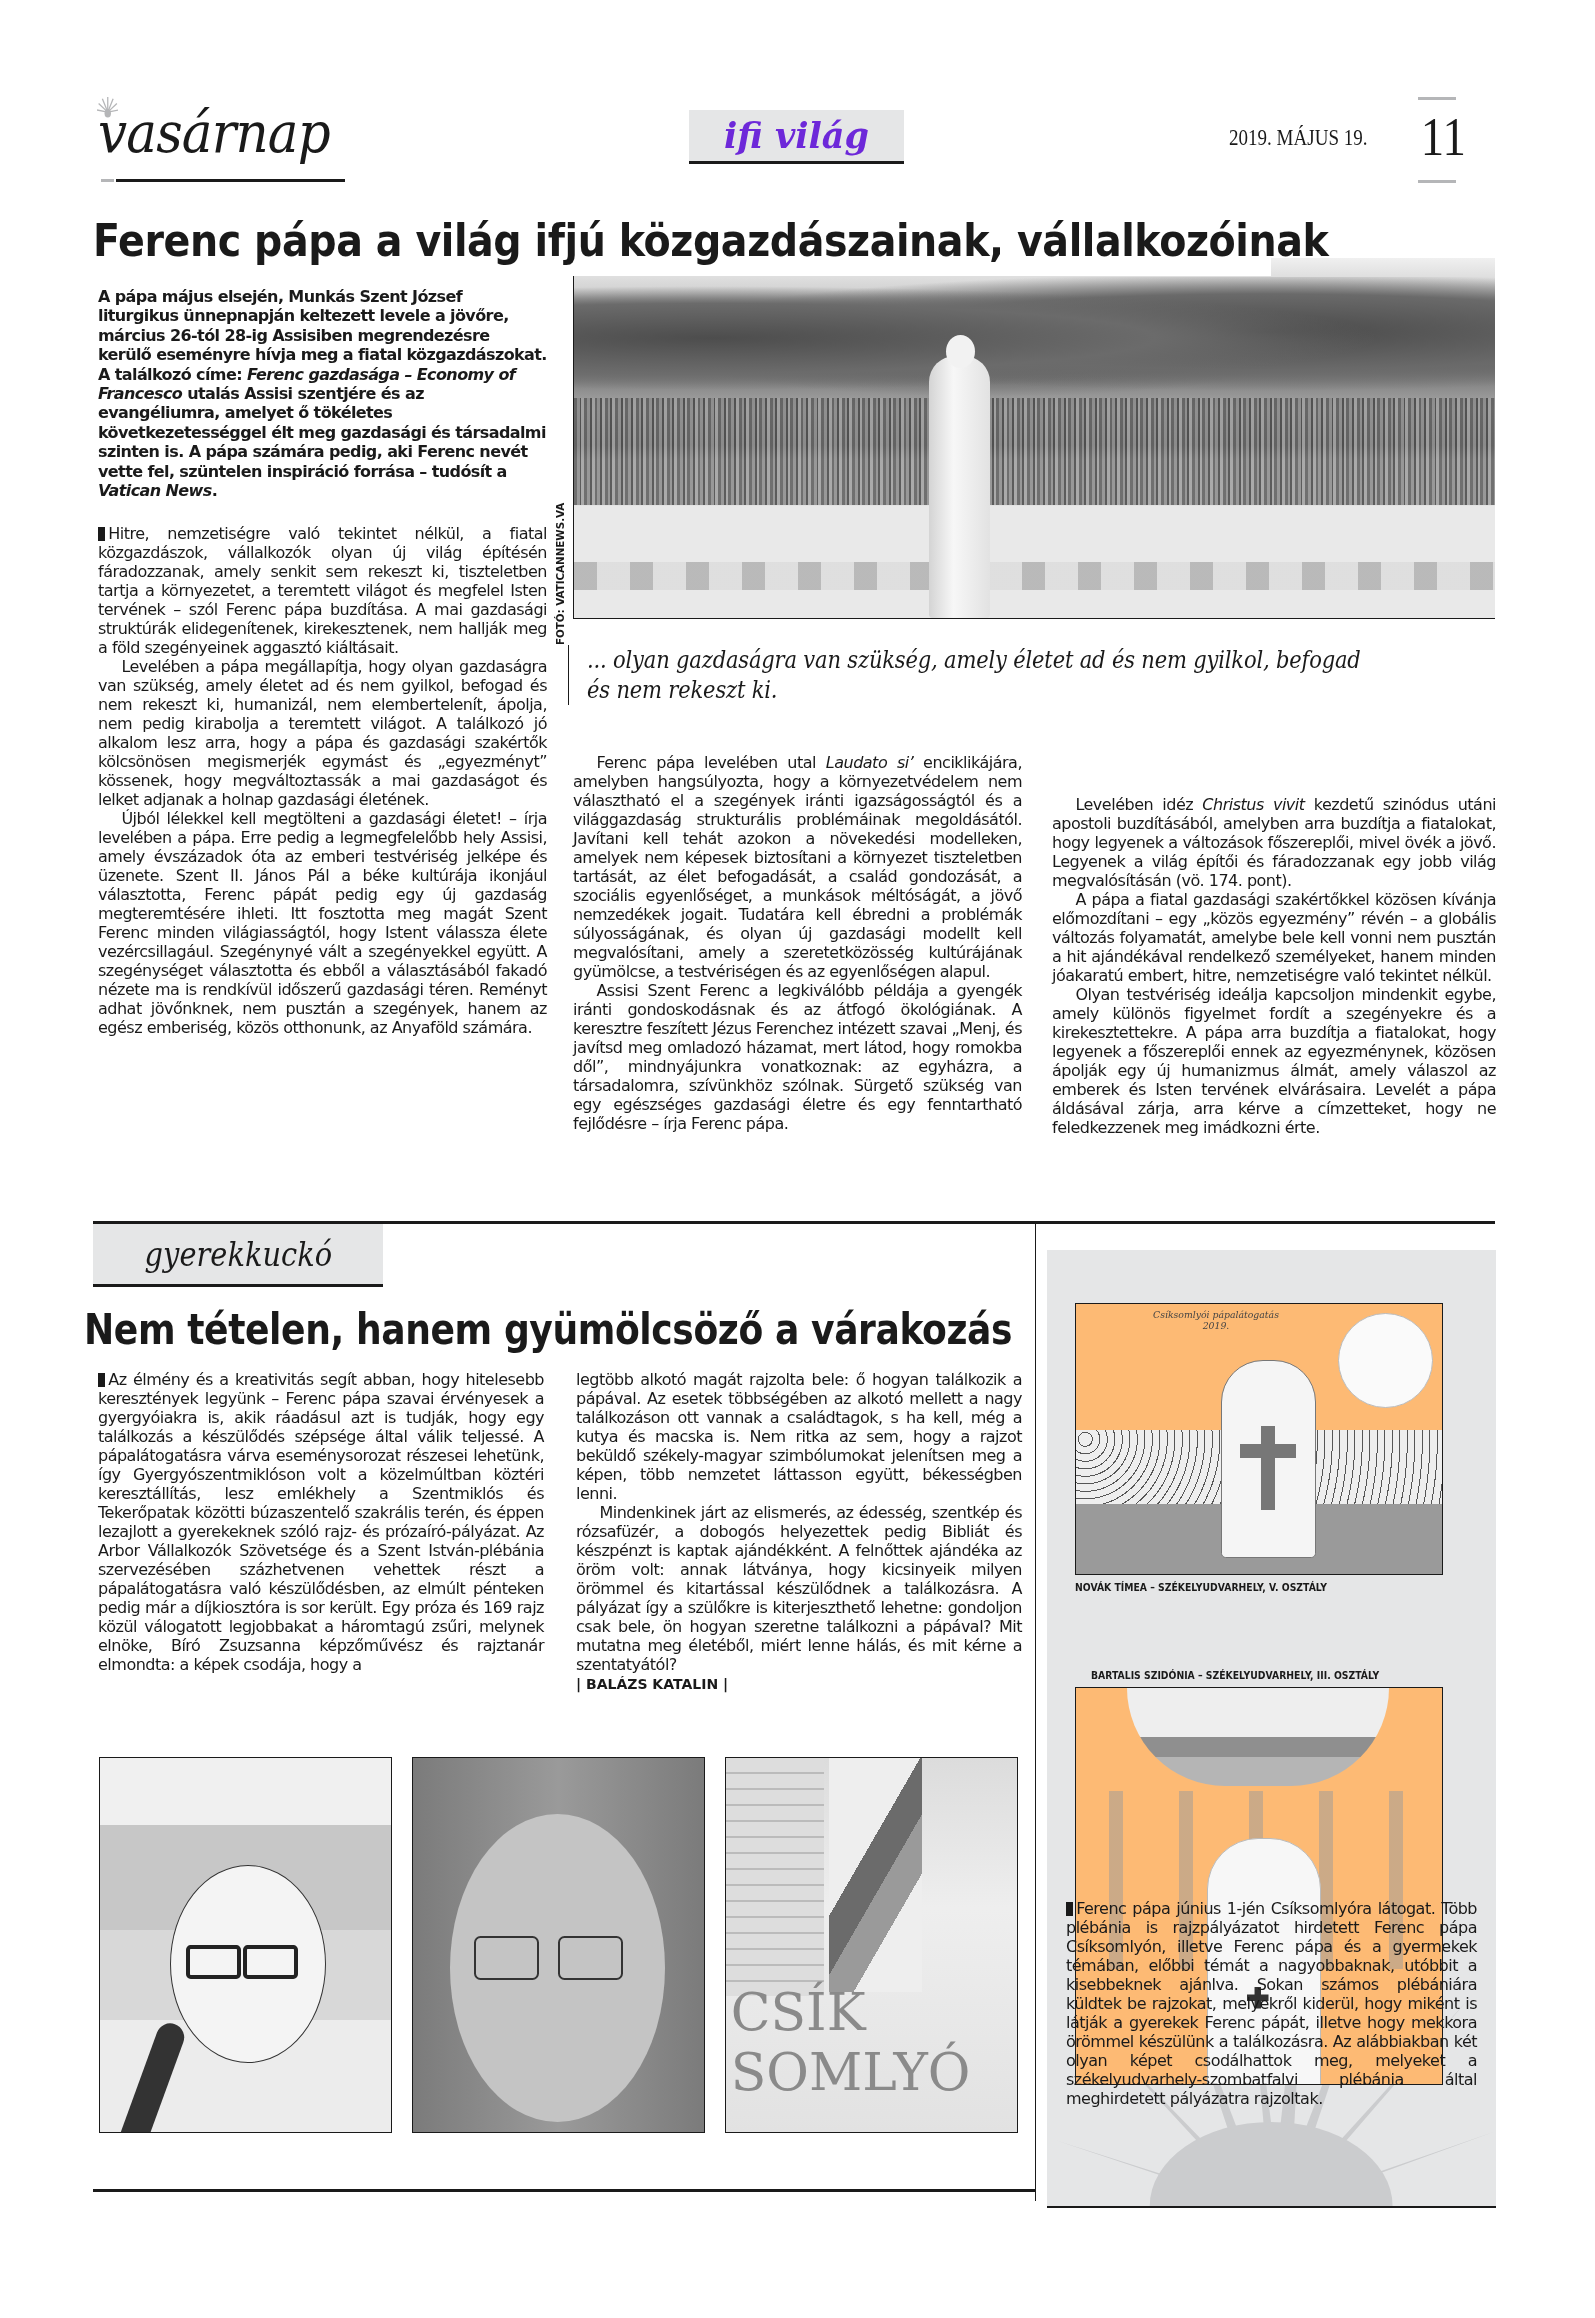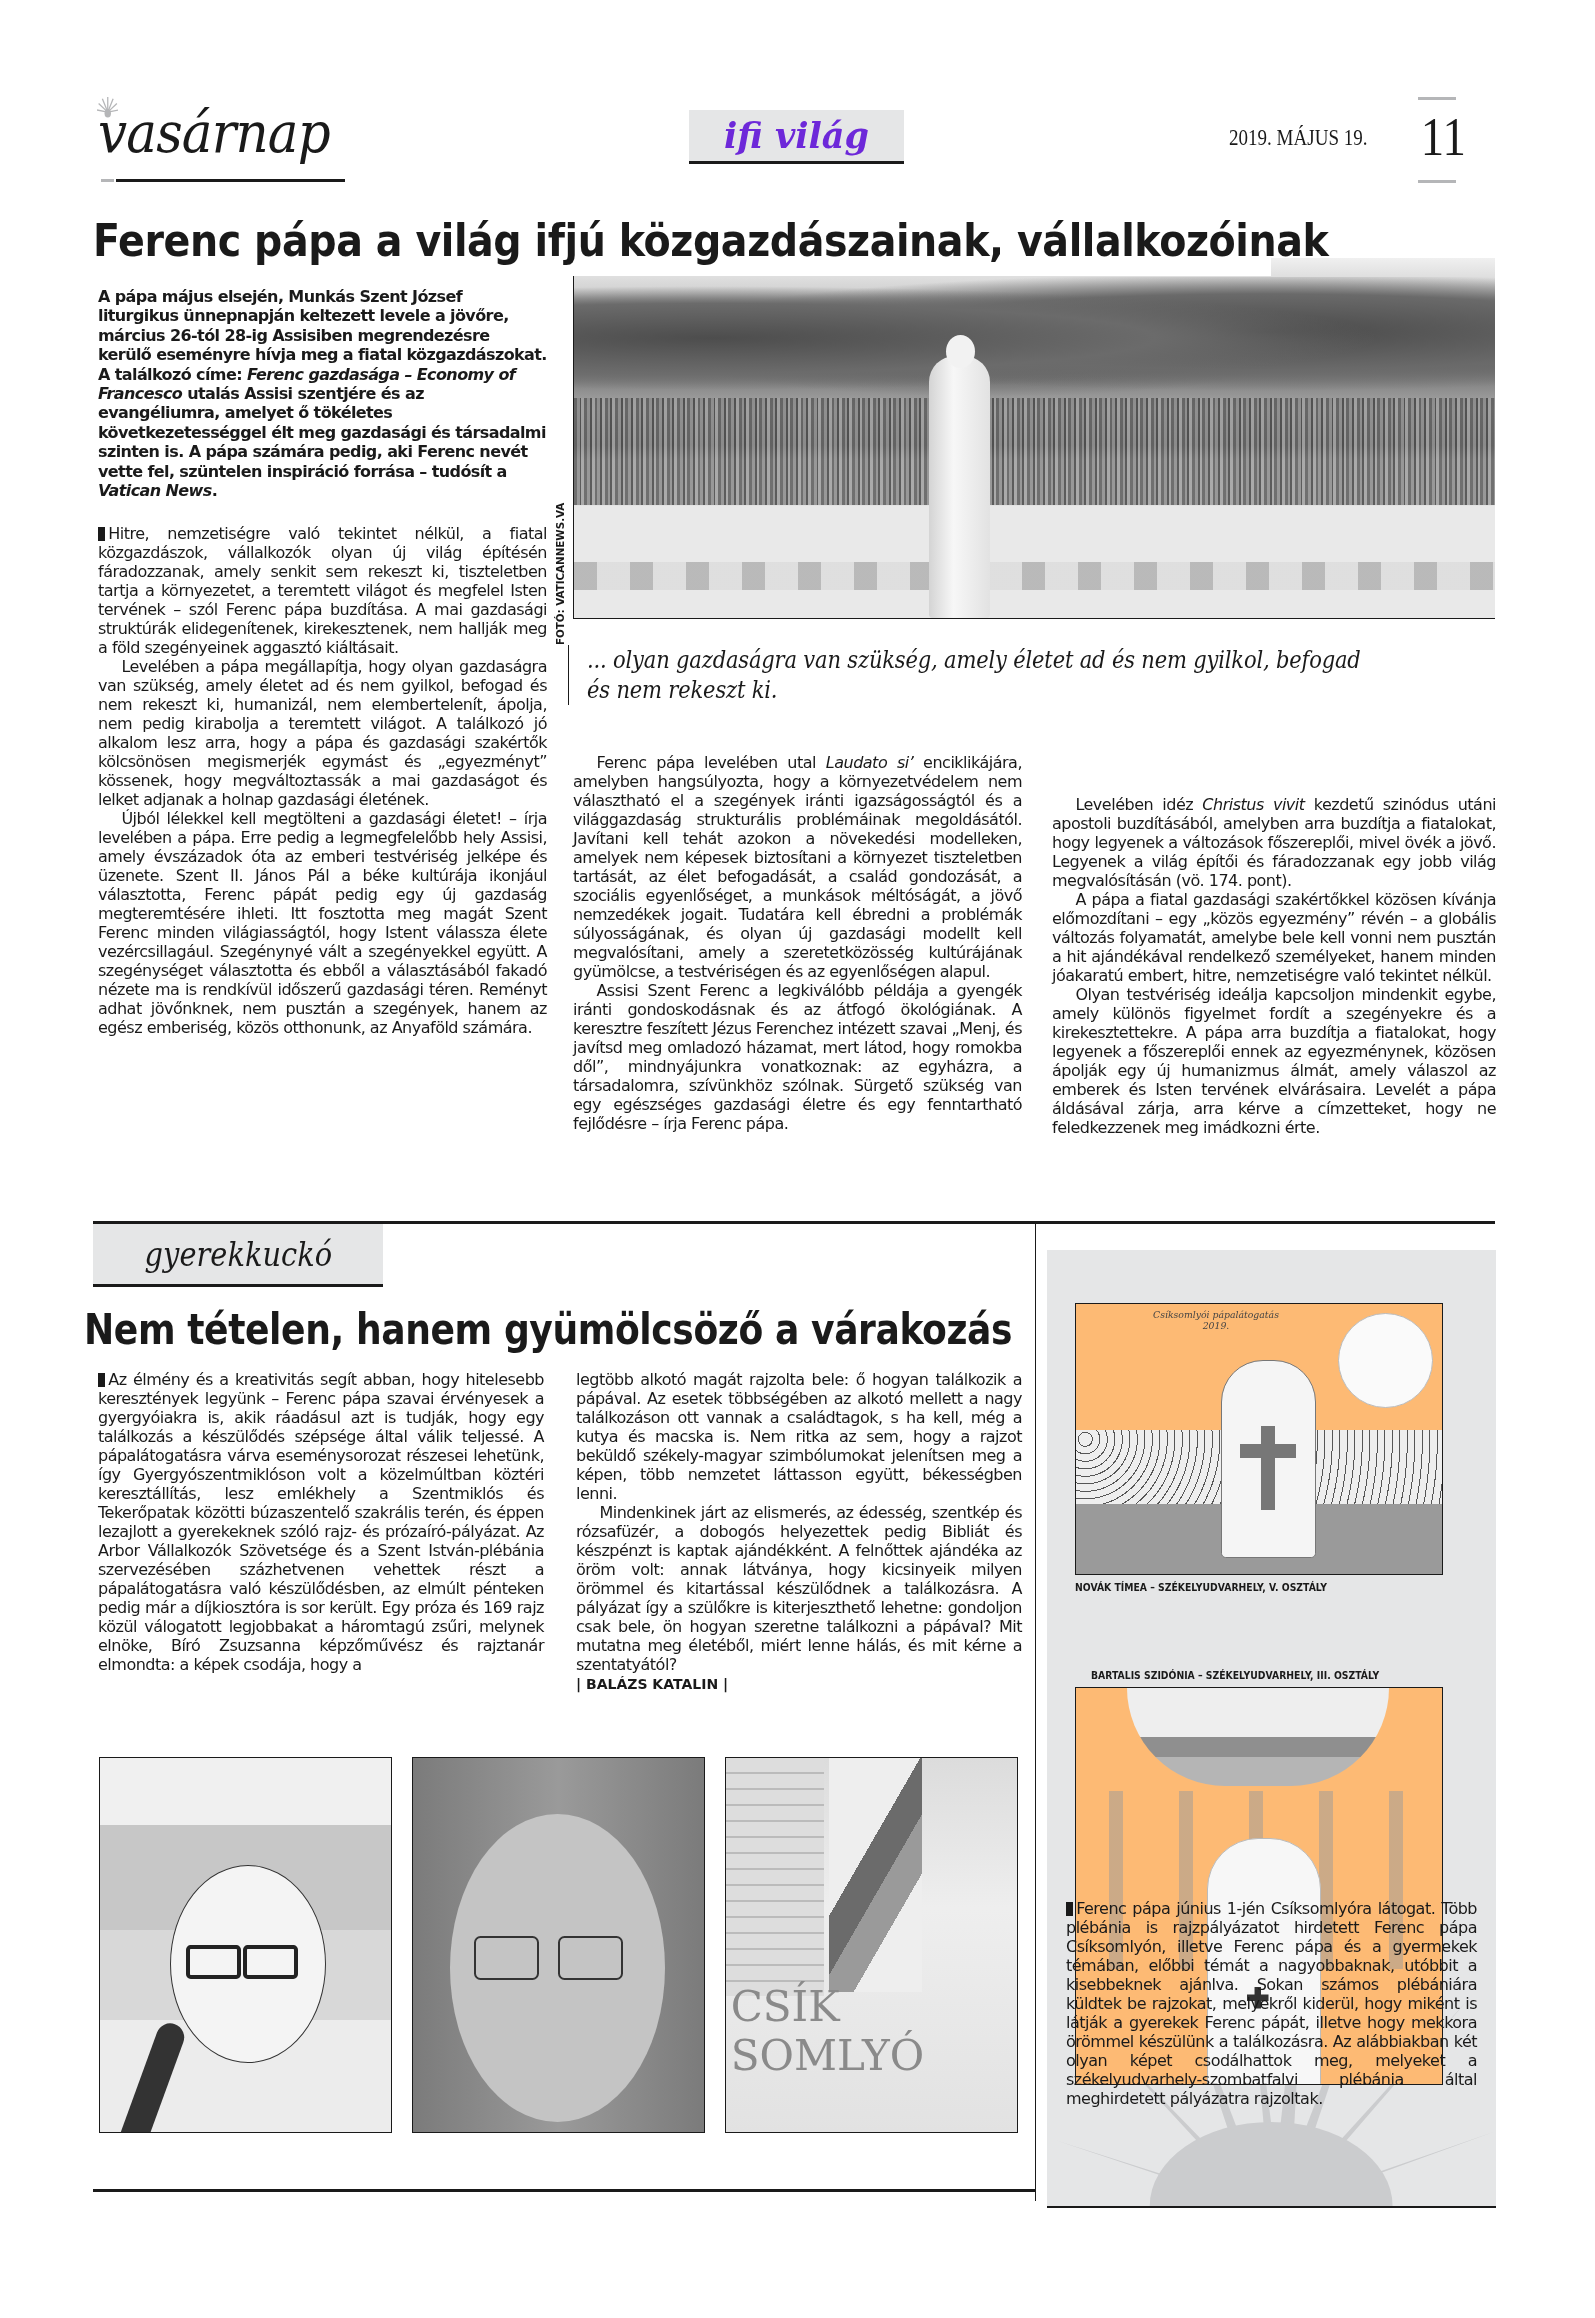--- a/index.html
+++ b/index.html
@@ -190,21 +190,21 @@
   <div style="position:absolute;left:37px;top:262px;width:28px;height:140px;background:#333;border-radius:14px;transform:rotate(20deg);"></div>
 </div>
 <div id="drawing-2" class="drawing">
   <div class="face" style="left:37px;top:56px;width:215px;height:308px;background:#c4c4c4;"></div>
   <div style="position:absolute;left:61px;top:178px;width:61px;height:40px;border:2.8px solid #333;border-radius:6.5px;"></div>
   <div style="position:absolute;left:145px;top:178px;width:61px;height:40px;border:2.8px solid #333;border-radius:6.5px;"></div>
 </div>
 <div id="drawing-3" class="drawing">
   <div style="position:absolute;left:0;top:0;width:98px;height:238px;background:repeating-linear-gradient(#ddd 0 14px,#bbb 14px 16px);"></div>
   <div style="position:absolute;left:103px;top:0;width:93px;height:234px;background:linear-gradient(120deg,#eee 40%,#6b6b6b 40% 55%,#9a9a9a 55% 70%,#eee 70%);"></div>
-  <div style="position:absolute;left:4.7px;top:224px;width:280px;font-family:'DejaVu Serif',serif;font-size:42px;color:#8a8a8a;">CSÍK SOMLYÓ</div>
+  <div style="position:absolute;left:4.7px;top:224px;width:280px;font-family:'DejaVu Serif',serif;font-size:52px;color:#8a8a8a;">CSÍK SOMLYÓ</div>
 </div>
 
 <div id="divider-2" class="abs"></div>
 
 <div id="sidebar" class="abs">
   <svg class="sunburst" viewBox="0 0 960 1000" preserveAspectRatio="none">
     <g fill="#c9cacc">
       <polygon points="480,1000 420,350 500,980"></polygon>
         <polygon points="480,1000 560,300 520,990"></polygon>
       <polygon points="470,1000 250,420 440,995"></polygon>

